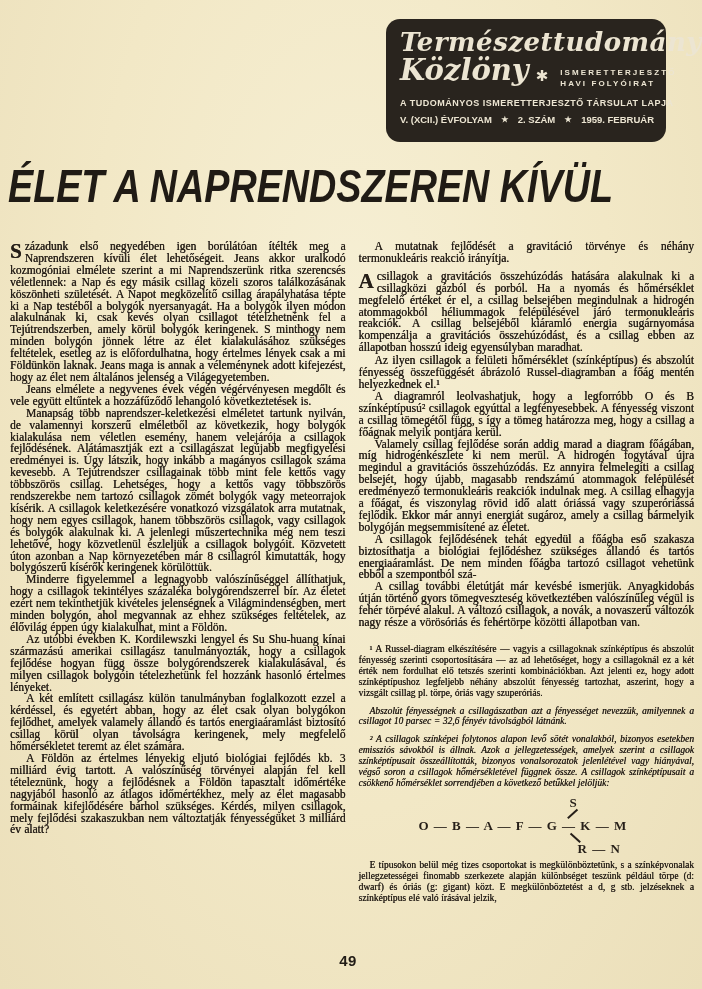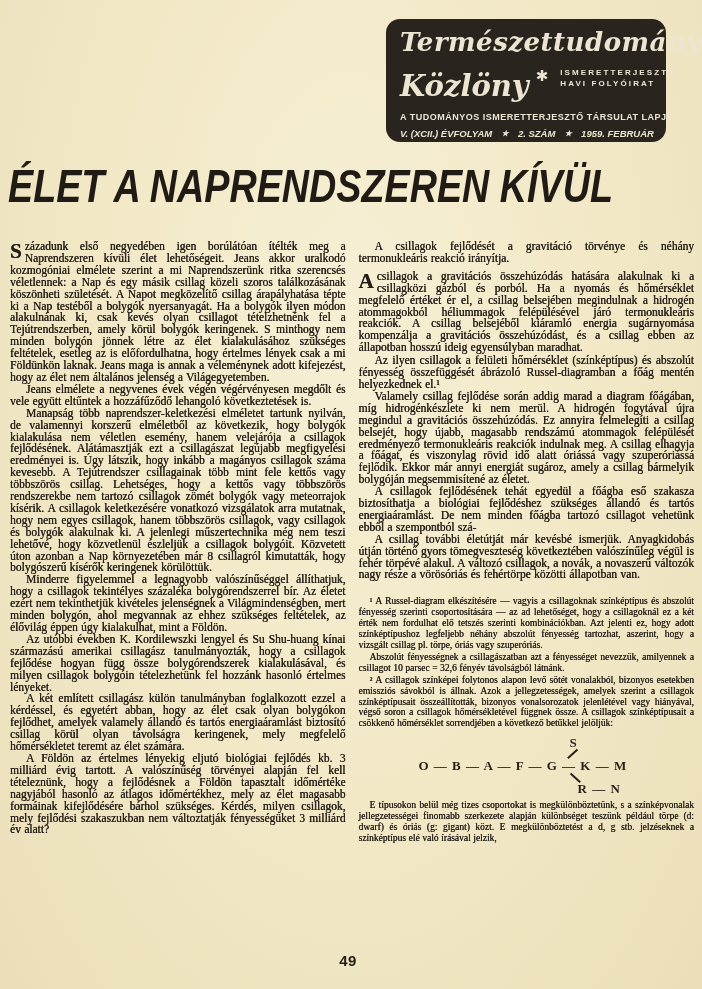--- a/index.html
+++ b/index.html
@@ -19,38 +19,37 @@
     background:#29241e; border-radius:14px; color:#ece5d2;
     box-sizing:border-box; padding:9px 12px 8px 14px;
   }
   .mh-script1 {
     font-family:"DejaVu Serif", serif; font-style:italic; font-weight:bold;
     font-size:26px; line-height:28px; letter-spacing:0.5px; white-space:nowrap;
   }
   .mh-row2 { display:flex; align-items:flex-start; margin-top:-3px; }
   .mh-script2 {
     font-family:"DejaVu Serif", serif; font-style:italic; font-weight:bold;
-    font-size:29px; line-height:34px;margin-top:16px;
+    font-size:29px; line-height:34px;
   }
   .mh-star { font-size:15px; margin:14px 0 0 7px; }
   .mh-sub {
     margin:14px 0 0 12px; font-family:"Liberation Sans", sans-serif;
     font-weight:bold; font-size:8px; letter-spacing:2.1px; line-height:11px;
     white-space:nowrap;
   }
   .mh-sub span { display:block; }
   .mh-publisher {
     margin-top:9px; font-family:"Liberation Sans", sans-serif; font-weight:bold;
     font-size:9px; letter-spacing:0.5px; text-align:left; white-space:nowrap;
   }
   .mh-issue {
     margin-top:6px; display:flex; justify-content:space-between; align-items:center;
     font-family:"Liberation Sans", sans-serif; font-weight:bold; font-size:9.5px;
     white-space:nowrap;
-    font-style:italic;
   }
   .mh-issue .istar { font-size:8px; }
 
   
   .headline {
     position:absolute; left:8px; top:160px; margin:0;
     font-family:"Liberation Sans", sans-serif; font-style:italic; font-weight:bold;
     font-size:46px; line-height:52px; white-space:nowrap;
     transform:scaleX(0.82); transform-origin:left center;
     color:#201b15;
@@ -71,21 +70,21 @@
   .lede { margin-bottom:6px !important; }
   .col-right .has-drop { margin-bottom:1px !important; }
 
   
   .footnotes { margin-top:15px; }
   .footnotes p.fn {
     font-size:9.5px; line-height:10.9px; text-indent:11px;
     text-shadow:0.2px 0 0 currentColor; word-spacing:0.2px; margin:0;
     text-align:justify;
   }
-  .footnotes p.fn + p.fn { margin-top:1px; }
+  .footnotes p.fn + p.fn { margin-top:7px;font-style:italic; }
 
   
   .diagram {
     position:relative; height:62px; margin:6px 0 3px 0;
     font-family:"Liberation Serif", serif; font-weight:bold; font-size:13px;
   }
   .diag-top    { position:absolute; left:211px; top:0; }
   .diag-main   { position:absolute; left:60px;  top:23px; letter-spacing:1px; white-space:nowrap; }
   .diag-bottom { position:absolute; left:219px; top:46px; letter-spacing:1px; white-space:nowrap; }
   .diag-line { position:absolute; width:13px; height:1.6px; background:#261f18; }
@@ -132,23 +131,24 @@
       <p class="has-drop"><span class="dropcap">S</span><span>zázadunk első negyedében igen borúlátóan ítélték meg a Naprendszeren kívüli élet lehetőségeit. Jeans akkor uralkodó kozmogóniai elmélete szerint a mi Naprendszerünk ritka szerencsés véletlennek: a Nap és egy másik csillag közeli szoros találkozásának köszönheti születését. A Napot megközelítő csillag árapályhatása tépte ki a Nap testéből a bolygók nyersanyagát. Ha a bolygók ilyen módon alakulnának ki, csak kevés olyan csillagot tételzhetnénk fel a Tejútrendszerben, amely körül bolygók keringenek. S minthogy nem minden bolygón jönnek létre az élet kialakulásához szükséges feltételek, esetleg az is előfordulhatna, hogy értelmes lények csak a mi Földünkön laknak. Jeans maga is annak a véleménynek adott kifejezést, hogy az élet nem általános jelenség a Világegyetemben.</span></p>
       <p>Jeans elmélete a negyvenes évek végén végérvényesen megdőlt és vele együtt eltűntek a hozzáfűződő lehangoló következtetések is.</p>
       <p>Manapság több naprendszer-keletkezési elméletet tartunk nyilván, de valamennyi korszerű elméletből az következik, hogy bolygók kialakulása nem véletlen esemény, hanem velejárója a csillagok fejlődésének. Alátámasztják ezt a csillagászat legújabb megfigyelési eredményei is. Úgy látszik, hogy inkább a magányos csillagok száma kevesebb. A Tejútrendszer csillagainak több mint fele kettős vagy többszörös csillag. Lehetséges, hogy a kettős vagy többszörös rendszerekbe nem tartozó csillagok zömét bolygók vagy meteorrajok kísérik. A csillagok keletkezésére vonatkozó vizsgálatok arra mutatnak, hogy nem egyes csillagok, hanem többszörös csillagok, vagy csillagok és bolygók alakulnak ki. A jelenlegi műszertechnika még nem teszi lehetővé, hogy közvetlenül észleljük a csillagok bolygóit. Közvetett úton azonban a Nap környezetében már 8 csillagról kimutatták, hogy bolygószerű kísérők keringenek körülöttük.</p>
       <p>Minderre figyelemmel a legnagyobb valószínűséggel állíthatjuk, hogy a csillagok tekintélyes százaléka bolygórendszerrel bír. Az életet ezért nem tekinthetjük kivételes jelenségnek a Világmindenségben, mert minden bolygón, ahol megvannak az ehhez szükséges feltételek, az élővilág éppen úgy kialakulhat, mint a Földön.</p>
       <p>Az utóbbi években K. Kordilewszki lengyel és Su Shu-huang kínai származású amerikai csillagász tanulmányozták, hogy a csillagok fejlődése hogyan függ össze bolygórendszerek kialakulásával, és milyen csillagok bolygóin tételezhetünk fel hozzánk hasonló értelmes lényeket.</p>
       <p>A két említett csillagász külön tanulmányban foglalkozott ezzel a kérdéssel, és egyetért abban, hogy az élet csak olyan bolygókon fejlődhet, amelyek valamely állandó és tartós energiaáramlást biztosító csillag körül olyan távolságra keringenek, mely megfelelő hőmérsékletet teremt az élet számára.</p>
       <p>A Földön az értelmes lényekig eljutó biológiai fejlődés kb. 3 milliárd évig tartott. A valószínűség törvényei alapján fel kell tételeznünk, hogy a fejlődésnek a Földön tapasztalt időmértéke nagyjából hasonló az átlagos időmértékhez, mely az élet magasabb formáinak kifejlődésére bárhol szükséges. Kérdés, milyen csillagok, mely fejlődési szakaszukban nem változtatják fényességüket 3 milliárd év alatt?</p>
     </div>
 
     <div class="col col-right">
-      <p class="lede">A csillagok fejlődését a gravitáció törvénye és néhány termonukleáris reakció irányítja.</p>
+      <p class="lede">A mutatnak fejlődését a gravitáció törvénye és néhány termonukleáris reakció irányítja.</p>
       <p class="has-drop"><span class="dropcap">A</span><span>csillagok a gravitációs összehúzódás hatására alakulnak ki a csillagközi gázból és porból. Ha a nyomás és hőmérséklet megfelelő értéket ér el, a csillag belsejében megindulnak a hidrogén atommagokból héliummagok felépülésével járó termonukleáris reakciók. A csillag belsejéből kiáramló energia sugárnyomása kompenzálja a gravitációs összehúzódást, és a csillag ebben az állapotban hosszú ideig egyensúlyban maradhat.</span></p>
       <p>Az ilyen csillagok a felületi hőmérséklet (színképtípus) és abszolút fényesség összefüggését ábrázoló Russel-diagramban a főág mentén helyezkednek el.¹</p>
+      <p>A diagramról leolvashatjuk, hogy a legforróbb O és B színképtípusú² csillagok egyúttal a legfényesebbek. A fényesség viszont a csillag tömegétől függ, s így a tömeg határozza meg, hogy a csillag a főágnak melyik pontjára kerül.</p>
       <p>Valamely csillag fejlődése során addig marad a diagram főágában, míg hidrogénkészlete ki nem merül. A hidrogén fogytával újra megindul a gravitációs összehúzódás. Ez annyira felmelegíti a csillag belsejét, hogy újabb, magasabb rendszámú atommagok felépülését eredményező termonukleáris reakciók indulnak meg. A csillag elhagyja a főágat, és viszonylag rövid idő alatt óriássá vagy szuperóriássá fejlődik. Ekkor már annyi energiát sugároz, amely a csillag bármelyik bolygóján megsemmisítené az életet.</p>
       <p>A csillagok fejlődésének tehát egyedül a főágba eső szakasza biztosíthatja a biológiai fejlődéshez szükséges állandó és tartós energiaáramlást. De nem minden főágba tartozó csillagot vehetünk ebből a szempontból szá-</p>
       <p>A csillag további életútját már kevésbé ismerjük. Anyagkidobás útján történő gyors tömegveszteség következtében valószínűleg végül is fehér törpévé alakul. A változó csillagok, a novák, a novaszerű változók nagy része a vörösóriás és fehértörpe közötti állapotban van.</p>
 
       <div class="footnotes">
         <p class="fn">¹ A Russel-diagram elkészítésére — vagyis a csillagoknak színképtípus és abszolút fényesség szerinti csoportosítására — az ad lehetőséget, hogy a csillagoknál ez a két érték nem fordulhat elő tetszés szerinti kombinációkban. Azt jelenti ez, hogy adott színképtípushoz legfeljebb néhány abszolút fényesség tartozhat, aszerint, hogy a vizsgált csillag pl. törpe, óriás vagy szuperóriás.</p>
         <p class="fn">Abszolút fényességnek a csillagászatban azt a fényességet nevezzük, amilyennek a csillagot 10 parsec = 32,6 fényév távolságból látnánk.</p>
         <p class="fn">² A csillagok színképei folytonos alapon levő sötét vonalakból, bizonyos esetekben emissziós sávokból is állnak. Azok a jellegzetességek, amelyek szerint a csillagok színképtípusait összeállították, bizonyos vonalsorozatok jelenlétével vagy hiányával, végső soron a csillagok hőmérsékletével függnek össze. A csillagok színképtípusait a csökkenő hőmérséklet sorrendjében a következő betűkkel jelöljük:</p>
 
         <div class="diagram">

